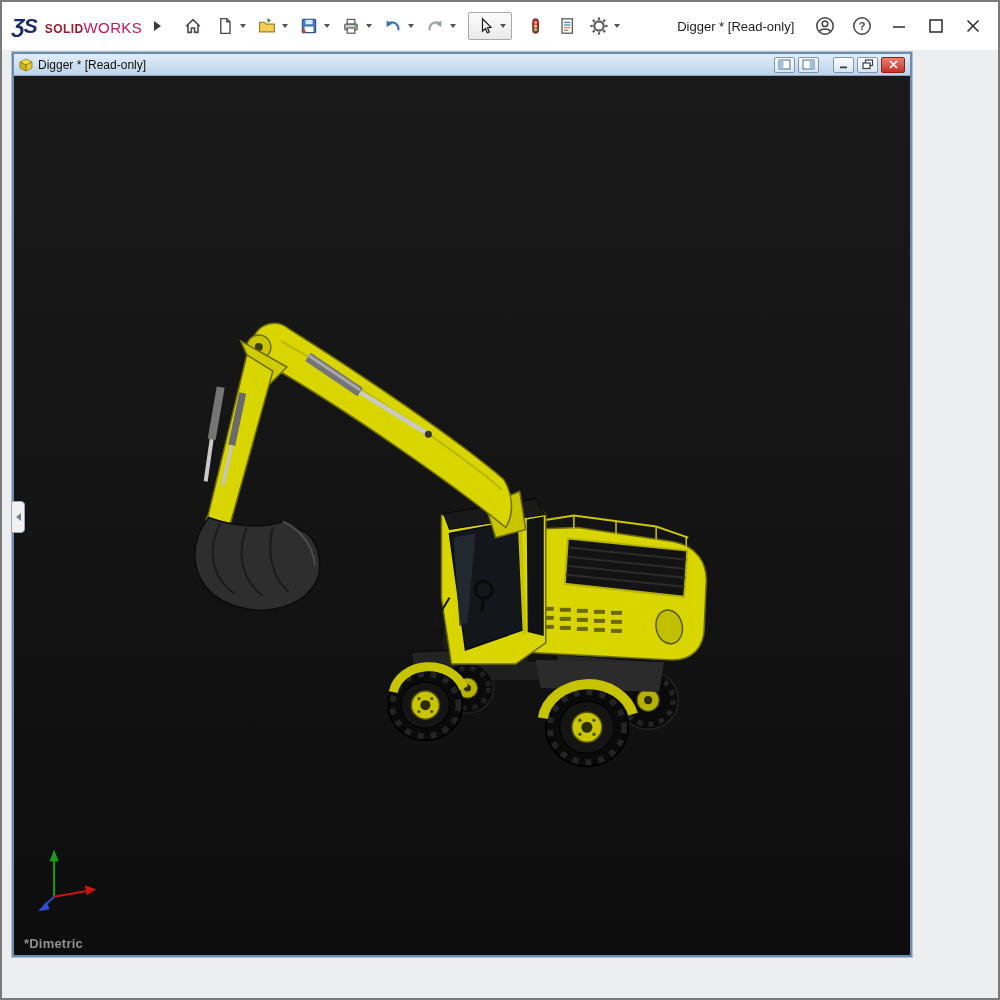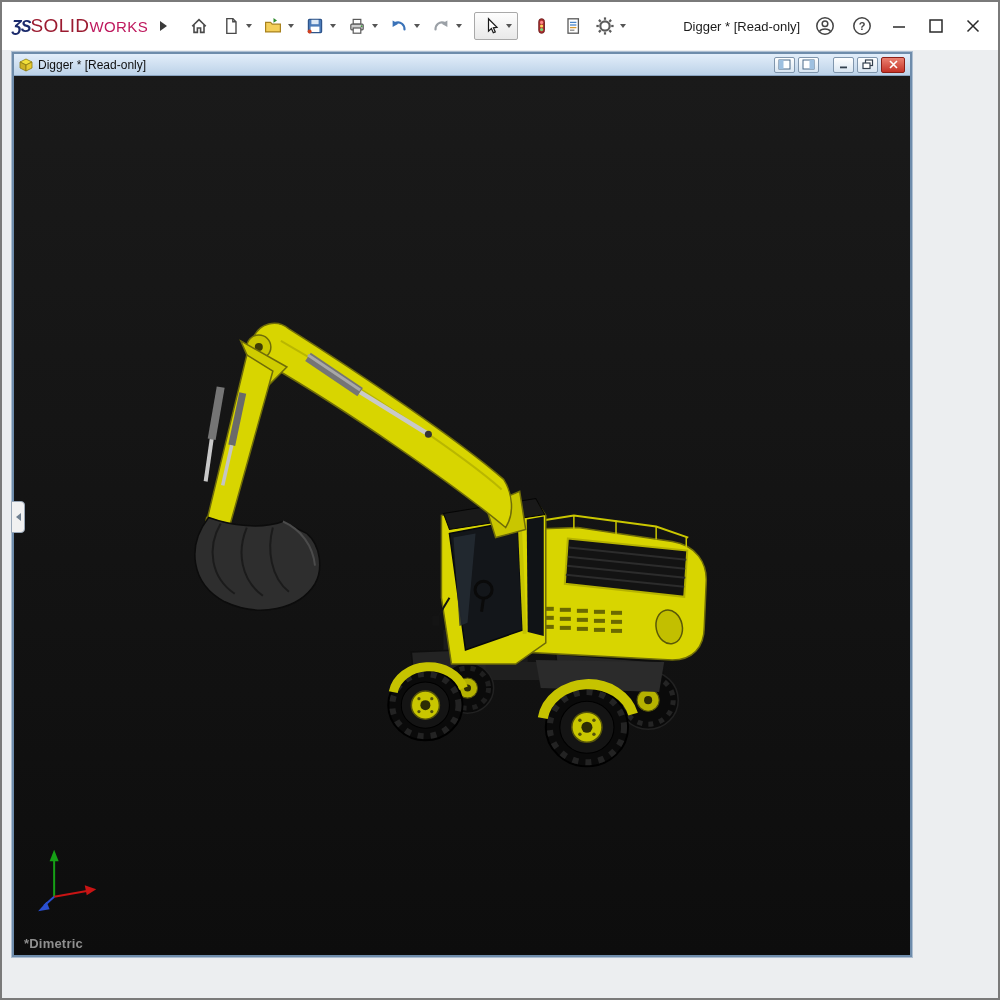--- a/index.html
+++ b/index.html
@@ -8,26 +8,26 @@
     position:relative; width:1000px; height:1000px;
     background:#f0f0f0; border:2px solid #7a7a7a; overflow:hidden;
   }
   
   .titlebar {
     height:48px; background:#ffffff; display:flex; align-items:center;
     padding:0 14px 0 10px;
   }
   .logo { display:flex; align-items:baseline; }
   .logo-mark {
-    font-size:16px; font-weight:bold; font-style:italic; color:#1b2a6b;
-    letter-spacing:-1px; position:relative; margin-right:0;
+    font-size:21px; font-weight:bold; font-style:italic; color:#1b2a6b;
+    letter-spacing:-1px; position:relative; margin-right:8px;
   }
   .logo-accent{ position:absolute; left:1px; bottom:2px; width:9px; height:3px;
     background:#d02020; border-radius:2px; transform:rotate(-18deg); }
-  .logo-solid { font-size:19px; font-weight:normal; color:#9b1b30; letter-spacing:.4px;}
+  .logo-solid { font-size:12px; font-weight:bold; color:#9b1b30; letter-spacing:.4px;}
   .logo-works { font-size:15px; color:#be185d; letter-spacing:.4px;}
   .menu-chevron{ width:0;height:0;border-top:5px solid transparent;border-bottom:5px solid transparent;
     border-left:7px solid #3a3a3a; margin:0 16px 0 12px; cursor:default;}
   .toolbar { display:flex; align-items:center; }
   .tool-group{ display:flex; align-items:center; margin:0 5px; }
   .tool-btn{ border:none; background:none; padding:1px; display:flex; align-items:center; }
   .caret{ width:0;height:0;border-left:3.5px solid transparent;border-right:3.5px solid transparent;
     border-top:4px solid #555; margin-left:4px;}
   .tool-select-wrap{ border:1px solid #a9a9a9; background:linear-gradient(#fdfdfd,#e9e9e9);
     border-radius:2px; padding:2px 5px; display:flex; align-items:center; margin:0 7px;}

